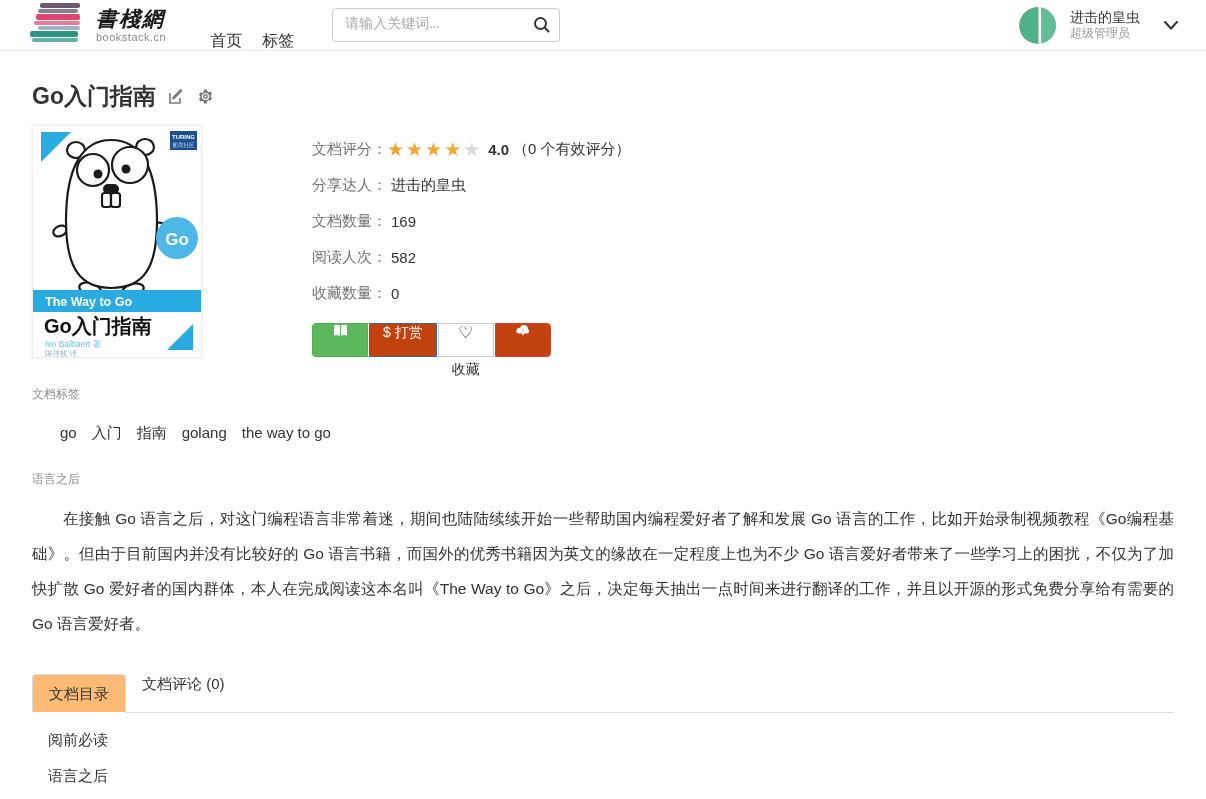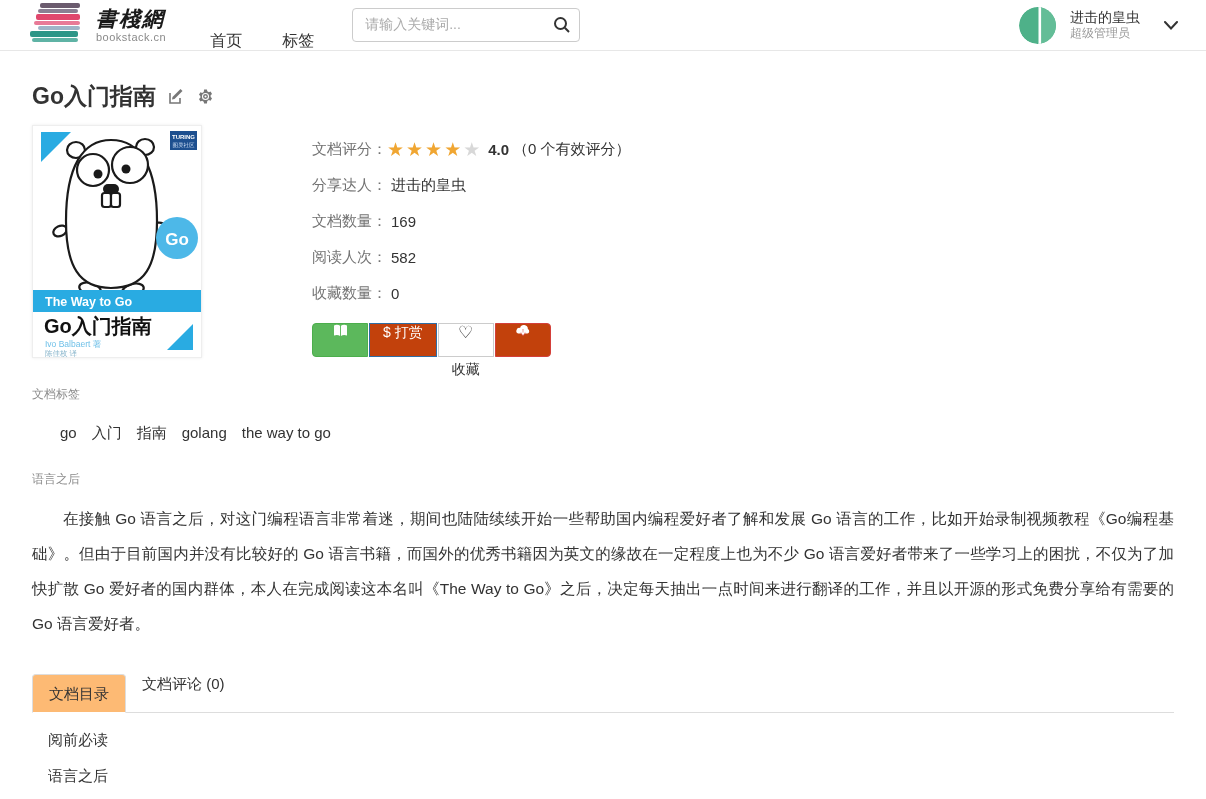--- a/index.html
+++ b/index.html
@@ -5,24 +5,24 @@
   * { margin:0; padding:0; box-sizing:border-box; }
   html,body { width:1206px; height:799px; overflow:hidden; background:#fff;
     font-family:"Liberation Sans","DejaVu Sans",sans-serif; color:#333; }
 
   
   .header { height:51px; border-bottom:1px solid #e7e7e7; display:flex; align-items:center; padding:0 28px; }
   .logo { display:flex; align-items:center; cursor:pointer; }
   .logo-text { margin-left:10px; line-height:1.1; }
   .logo-title { font-family:"DejaVu Serif","Liberation Serif",serif; font-weight:bold; font-style:italic; font-size:21px; color:#1a1a1a; letter-spacing:2px; }
   .logo-sub { font-size:11px; color:#8a8a8a; letter-spacing:0.5px; }
-  .nav { display:flex; margin-left:44px; gap:40px;margin-top:32px; }
+  .nav { display:flex; margin-left:44px; gap:20px;margin-top:32px; }
   .nav-item { font-size:16px; color:#333; cursor:pointer; }
   .search-wrap { position:relative; margin-left:38px; }
-  .search-input { width:228px; height:34px; border:1px solid #ccc; border-radius:4px; padding:0 34px 3px 12px; font-size:14px; color:#333; outline:none; }
+  .search-input { width:228px; height:34px; border:1px solid #ccc; border-radius:4px; padding:0 34px 3px 12px; font-size:14px; color:#333; outline:none;font-family:Liberation Serif, serif; }
   .search-input::placeholder { color:#aaa; }
   .search-btn { position:absolute; right:9px; top:8px; background:none; border:none; cursor:pointer; }
   .header-right { margin-left:auto; display:flex; align-items:center; }
   .avatar { width:37px; height:37px; border-radius:50%; overflow:hidden; flex:0 0 auto; }
   .user-meta { margin-left:14px; line-height:1.3; }
   .user-name { font-size:14px; color:#333; }
   .user-role { font-size:12px; color:#999; }
   .chevron { margin-left:24px; cursor:pointer; display:flex; }
 
   

